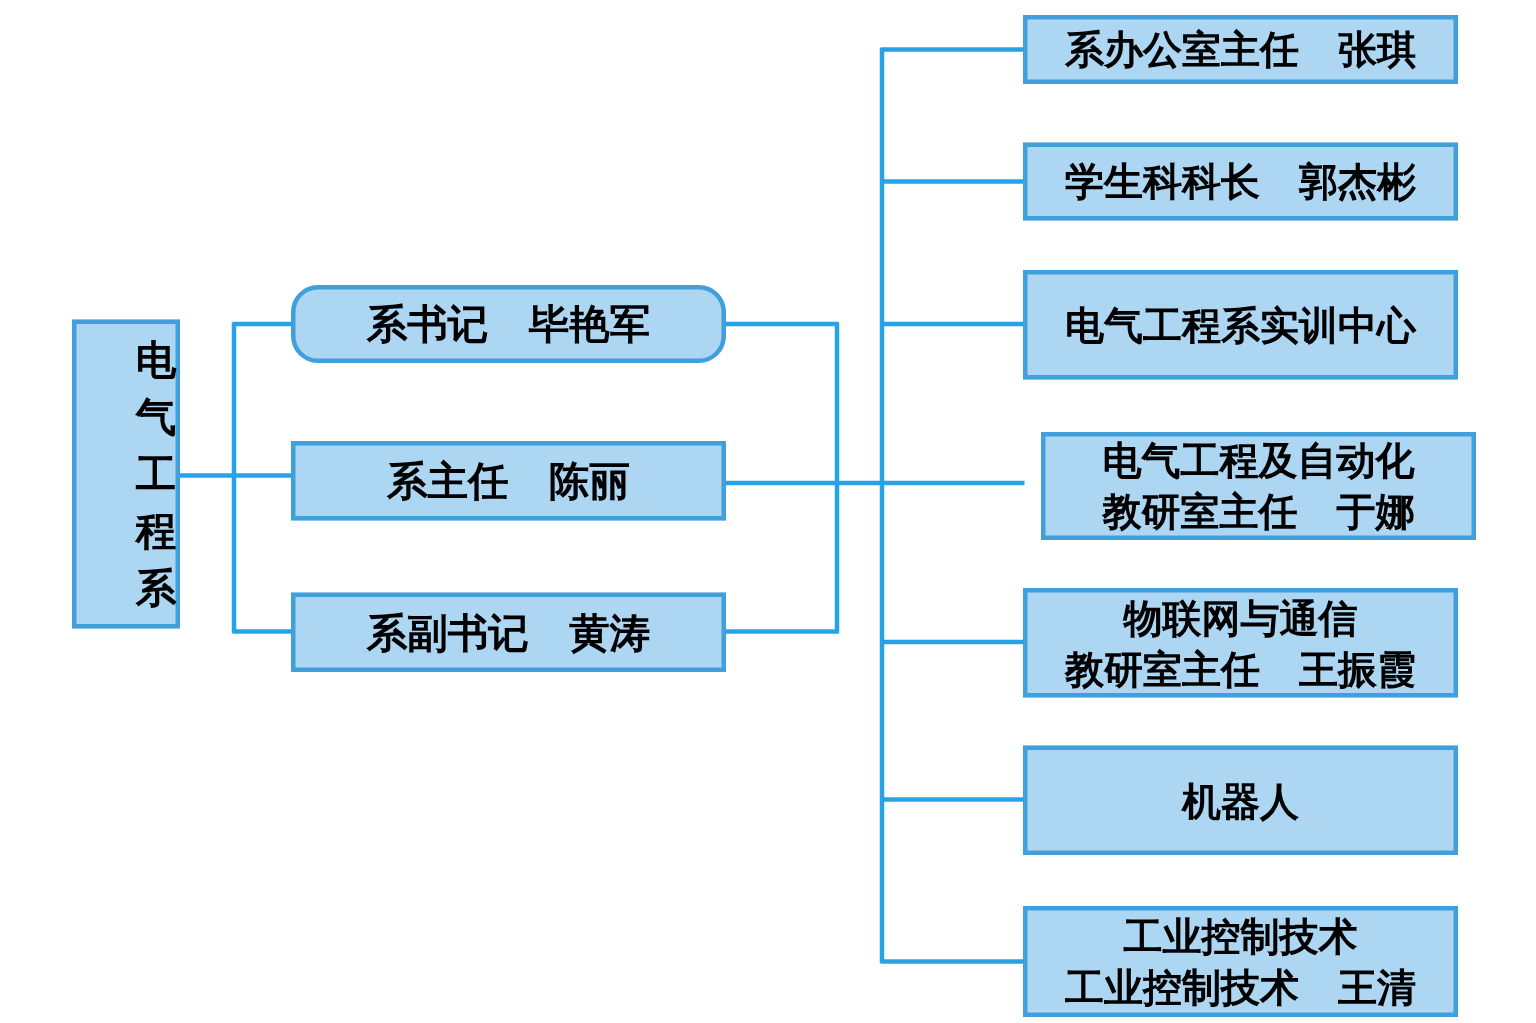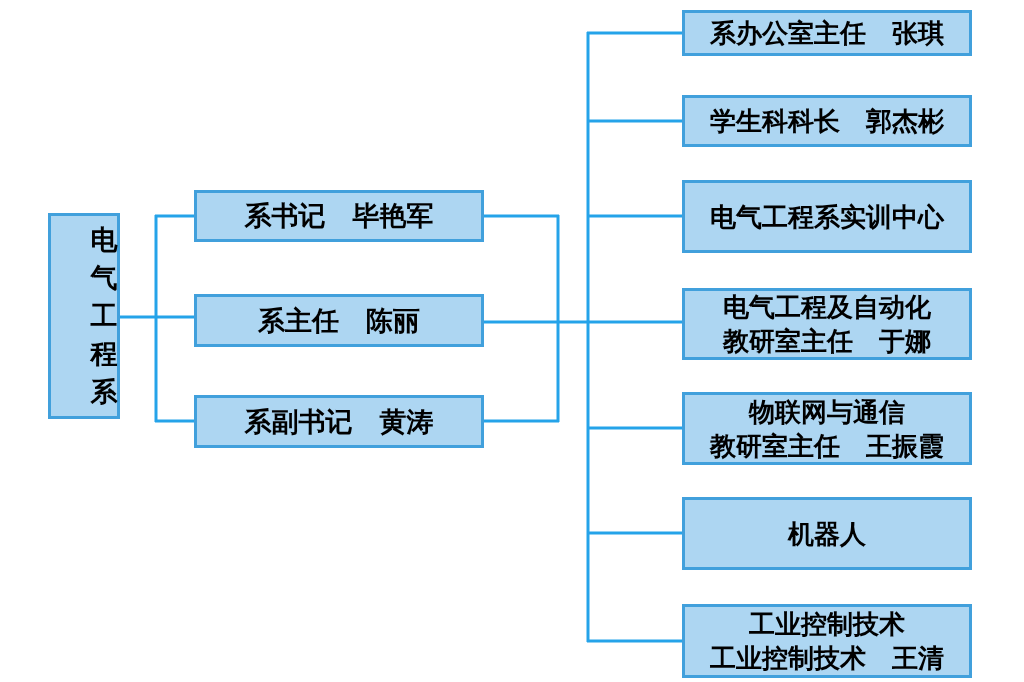--- a/index.html
+++ b/index.html
@@ -34,28 +34,28 @@
     color: var(--text);
     display: flex;
     flex-direction: column;
     align-items: center;
     justify-content: center;
     text-align: center;
   }
   .node-root { left: 48px;  top: 213px; width: 72px;  height: 206px; font-weight: bold; font-size: 27px; }
   .node-root .vtext { width: 1.15em; word-break: break-all; line-height: 38px; margin-left: 40px; }
   .node-mid  { left: 194px; width: 290px; font-weight: bold; font-size: 27px; }
-  .node-m1 { top: 190px; height: 52px; }
+  .node-m1 { top: 190px; height: 52px; border-radius: 18px; }
   .node-m2 { top: 294px; height: 53px; }
   .node-m3 { top: 395px; height: 53px; }
   .node-leaf { left: 682px; width: 290px; font-size: 26px; line-height: 34px; font-weight: bold; }
   .node-r1 { top: 10px;  height: 46px; }
   .node-r2 { top: 95px;  height: 52px; }
   .node-r3 { top: 180px; height: 73px; }
-  .node-r4 { top: 288px; height: 72px; }
+  .node-r4 { top: 288px; height: 72px; margin-left: 12px; }
   .node-r5 { top: 392px; height: 73px; }
   .node-r6 { top: 497px; height: 73px; }
   .node-r7 { top: 604px; height: 74px; }
 </style>
 </head>
 <body>
 
 <div class="stage">
 
   <svg class="connectors" viewBox="0 0 1024 682" xmlns="http://www.w3.org/2000/svg">

